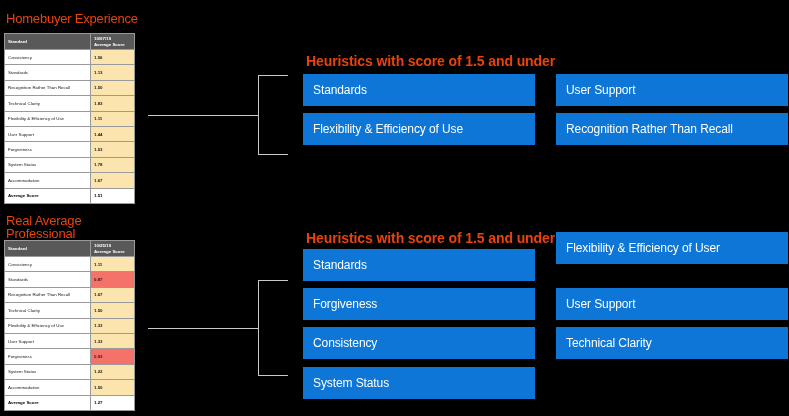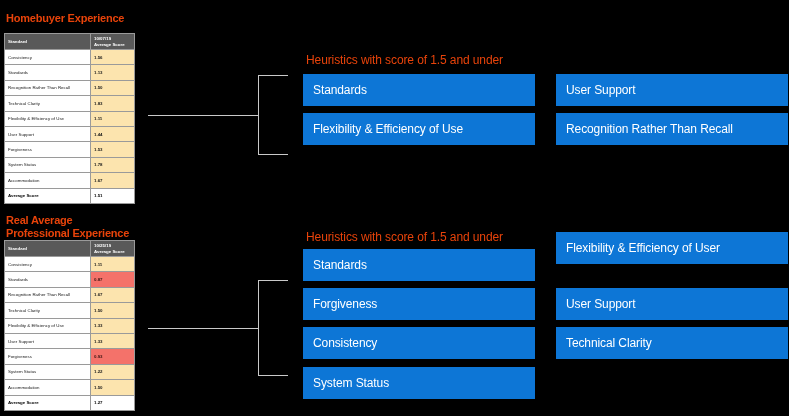--- a/index.html
+++ b/index.html
@@ -13,33 +13,33 @@
     position: relative;
     overflow: hidden;
     font-family: "Liberation Sans", sans-serif;
     color: #ffffff;
   }
 
   
   .section-title {
     position: absolute;
     color: #E8430A;
-    font-weight: bold;
-    font-size: 11px;
+    font-weight: normal;
+    font-size: 13px;
     line-height: 13px;
     letter-spacing: -0.2px;
   }
   #homebuyer-title { left: 6px; top: 12px; width: 160px; }
   #realestate-title { left: 6px; top: 214px; width: 130px; }
 
   .group-title {
     position: absolute;
     color: #E8430A;
-    font-weight: normal;
-    font-size: 12px;
+    font-weight: bold;
+    font-size: 14px;
     letter-spacing: -0.1px;
   }
   #heuristics-title-top { left: 306px; top: 53px; }
   #heuristics-title-bottom { left: 306px; top: 230px; }
 
   
   .score-table {
     position: absolute;
     border-collapse: collapse;
     width: 130px;

